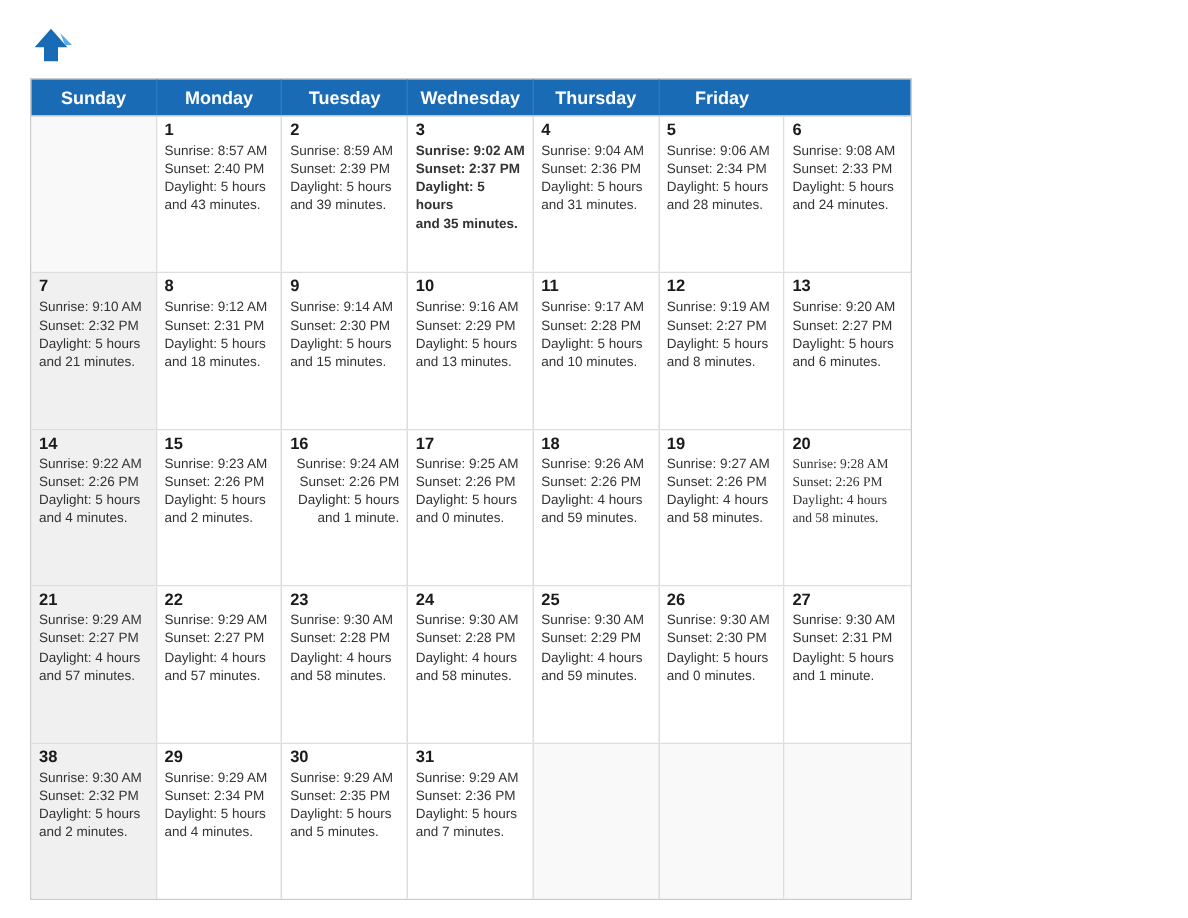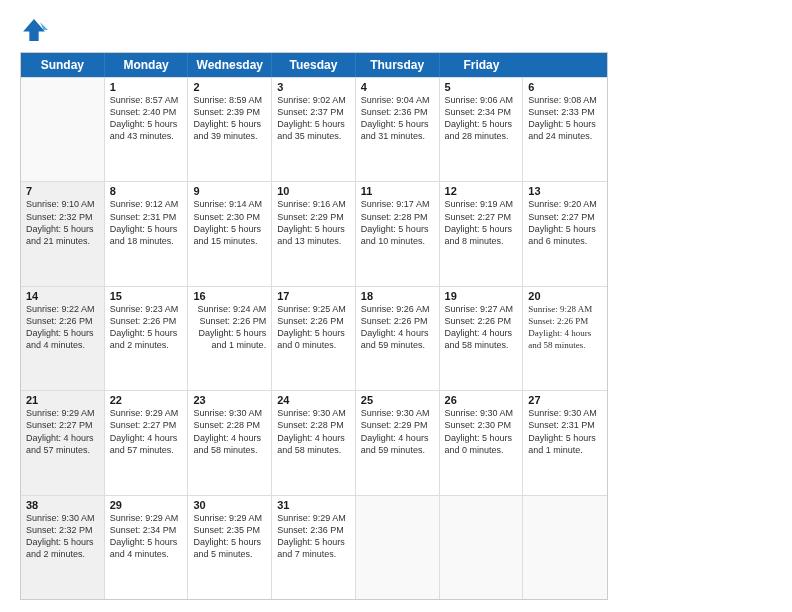--- a/index.html
+++ b/index.html
@@ -129,22 +129,22 @@
     <div class="title-block">
       <div class="month-title"></div>
       <div class="subtitle"></div>
     </div>
   </div>
 
   <div class="calendar">
     <div class="cal-header">
     <div class="cal-header-cell">Sunday</div>
         <div class="cal-header-cell">Monday</div>
+        <div class="cal-header-cell">Tuesday</div>
         <div class="cal-header-cell">Wednesday</div>
-        <div class="cal-header-cell">Tuesday</div>
         <div class="cal-header-cell">Thursday</div>
         <div class="cal-header-cell">Friday</div>
       </div>
     <div class="cal-body">
     <div class="cal-row">
           <div class="cal-cell empty"></div>
           <div class="cal-cell">
             <span class="day-num">1</span>
             <div class="cell-text" style="white-space: pre-line;">Sunrise: 8:57 AM
 Sunset: 2:40 PM
@@ -153,21 +153,21 @@
           </div>
           <div class="cal-cell">
             <span class="day-num">2</span>
             <div class="cell-text" style="white-space: pre-line;">Sunrise: 8:59 AM
 Sunset: 2:39 PM
 Daylight: 5 hours
 and 39 minutes.</div>
           </div>
           <div class="cal-cell">
             <span class="day-num">3</span>
-            <div class="cell-text" style="white-space: pre-line;">Sunrise: 9:02 AM
+            <div class="cell-text" style="white-space: pre-line; font-weight: bold;">Sunrise: 9:02 AM
 Sunset: 2:37 PM
 Daylight: 5 hours
 and 35 minutes.</div>
           </div>
           <div class="cal-cell">
             <span class="day-num">4</span>
             <div class="cell-text" style="white-space: pre-line;">Sunrise: 9:04 AM
 Sunset: 2:36 PM
 Daylight: 5 hours
 and 31 minutes.</div>

